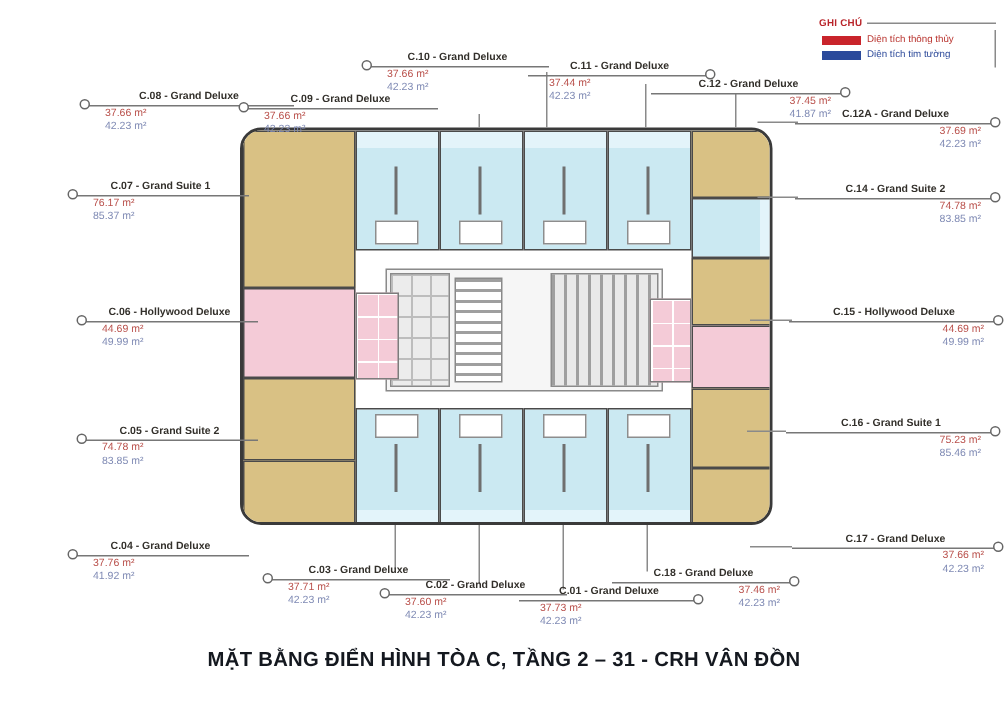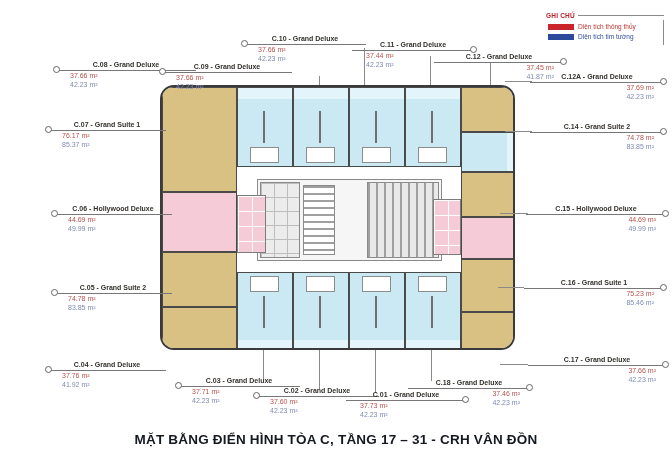--- a/index.html
+++ b/index.html
@@ -216,15 +216,15 @@
     <div class="c-name">C.01 - Grand Deluxe</div>
     <div class="c-red">37.73 m²</div>
     <div class="c-blue">42.23 m²</div>
   </div>
   <div class="callout align-r mark-r" style="left:408px;top:378px;width:122px">
     <div class="c-name">C.18 - Grand Deluxe</div>
     <div class="c-red">37.46 m²</div>
     <div class="c-blue">42.23 m²</div>
   </div>
 
-  <div class="sheet-title">MẶT BẰNG ĐIỂN HÌNH TÒA C, TẦNG 17 – 31 - CRH VÂN ĐỒN</div>
+  <div class="sheet-title">MẶT BẰNG ĐIỂN HÌNH TÒA C, TẦNG 2 – 31 - CRH VÂN ĐỒN</div>
 
 </div>
 
 </body></html>

